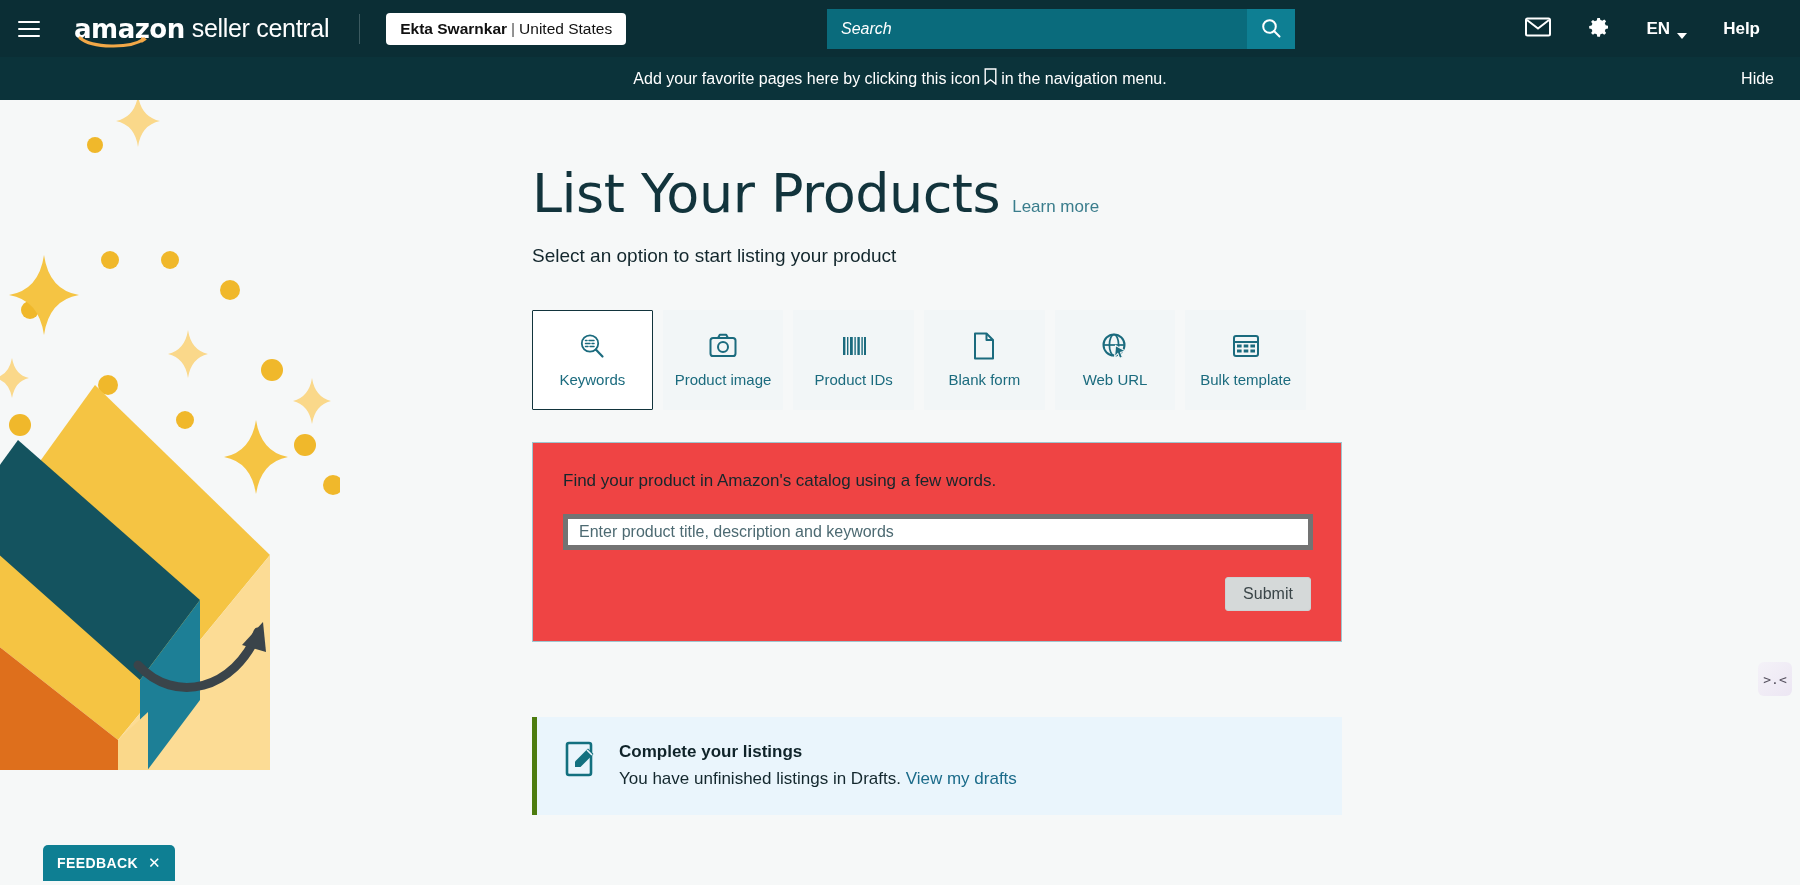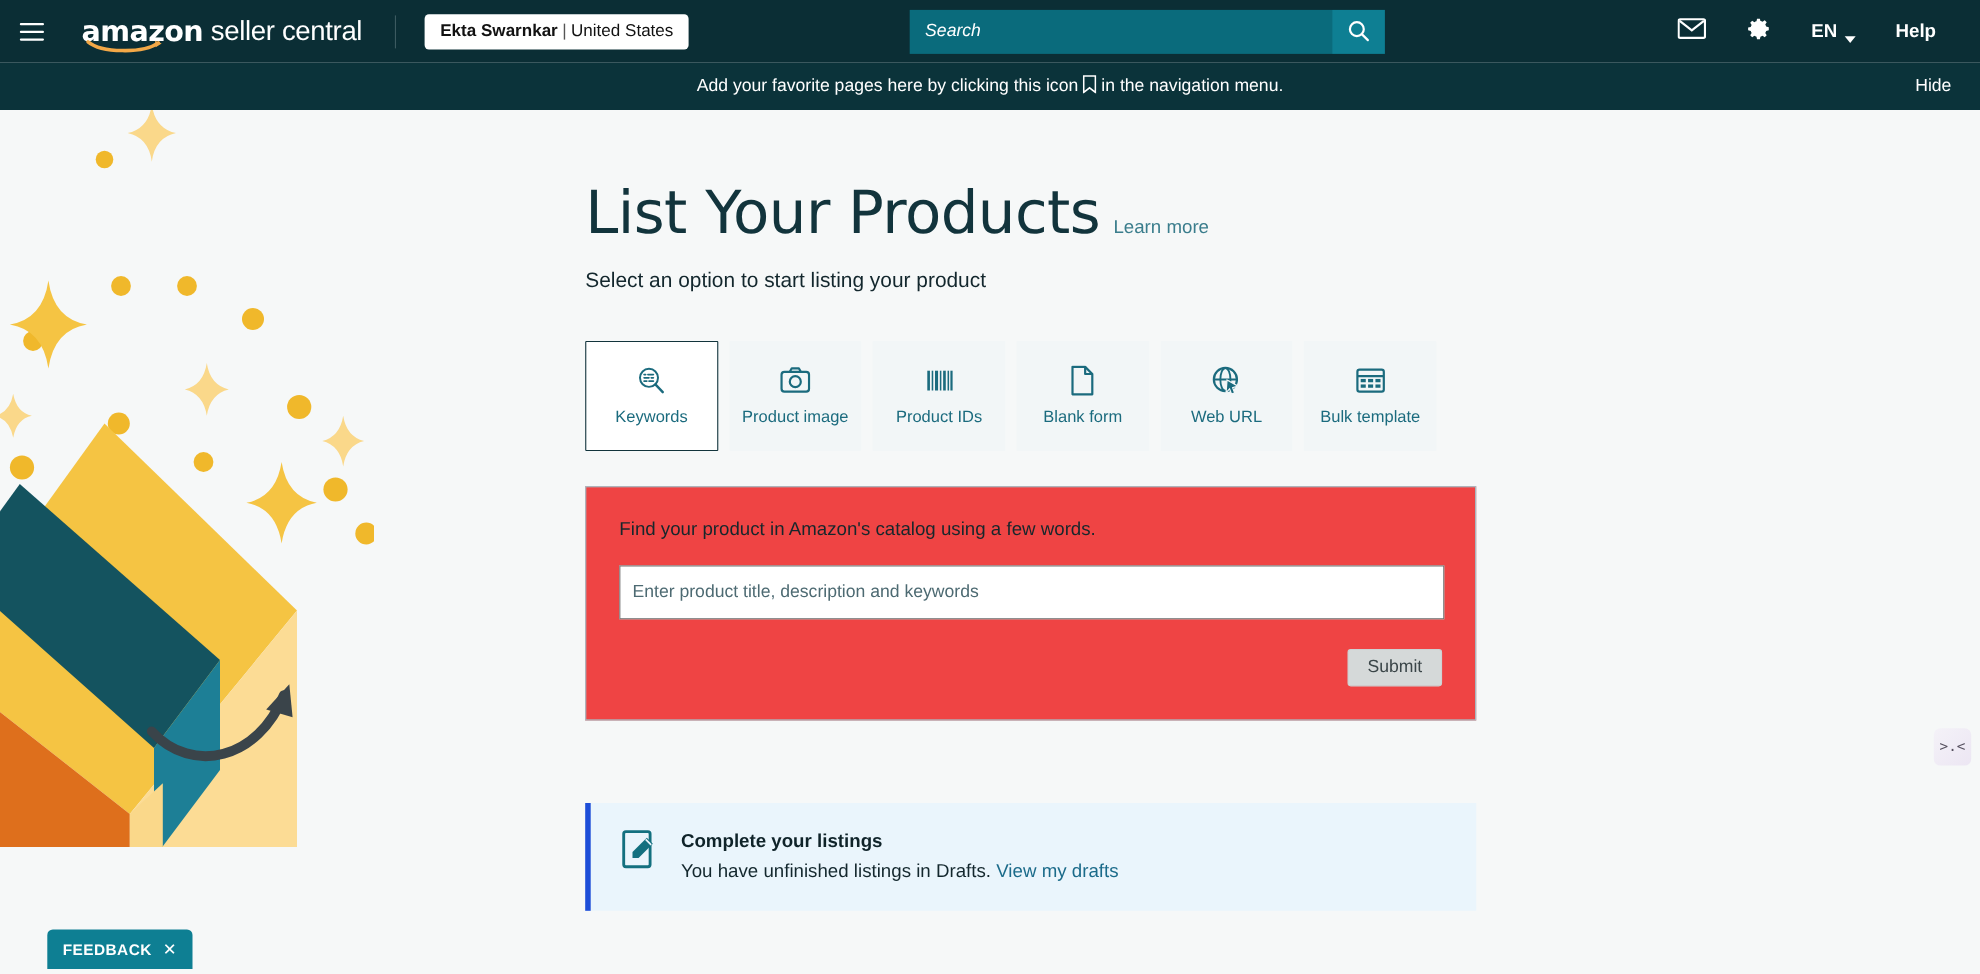--- a/index.html
+++ b/index.html
@@ -39,21 +39,21 @@
     font-size:15.5px; white-space:nowrap; cursor:pointer;
   }
   .account-pill b { font-weight:700; }
   .account-pill span.sep { color:#555; margin:0 4px; font-weight:400; }
   .account-pill span.country { font-weight:400; }
 
   .searchwrap {
     position:absolute; left:827px; top:9px; display:flex; height:40px; cursor:text;
   }
   .searchwrap input {
-    width:384px; height:40px; border:none; outline:none;
+    width:420px; height:40px; border:none; outline:none;
     background:#0a6b7c; color:#fff; font-size:16px; font-style:italic;
     padding:0 14px; font-family:"Liberation Sans", sans-serif;
   }
   .searchwrap input::placeholder { color:#fff; opacity:1; font-style:italic; }
   .searchbtn {
     width:48px; height:40px; background:#0e7f93; border:none; cursor:pointer;
     display:flex; align-items:center; justify-content:center;
   }
 
   .nav-right {
@@ -99,34 +99,34 @@
   .card.selected { background:#fff; border:1px solid #12343c; }
   .card .lbl { font-size:15px; color:#1b6b7e; white-space:nowrap; }
   .card .ico { height:26px; display:flex; align-items:center; }
 
   .panel {
     margin-top:32px; width:810px; background:#ef4444; border:1px solid #9fc6cf;
     padding:28px 30px 30px 30px;
   }
   .panel-desc { font-size:17px; color:#16272c; }
   .kw-input {
-    margin-top:23px; width:750px; height:49px; border:1px solid #737373;
+    margin-top:23px; width:750px; height:36px; border:5px solid #737373;
     background:#fff; padding:0 11px; font-size:16px; color:#13262c;
     font-family:"Liberation Sans", sans-serif; outline:none; display:block;
   }
   .kw-input::placeholder { color:#4d6a72; }
   .submit-row { display:flex; justify-content:flex-end; margin-top:27px; }
   .submit-btn {
     width:86px; height:34px; background:#d5d9d9; border:1px solid #cdd2d3;
     color:#3a4548; font-size:16px; border-radius:3px; cursor:default;
     font-family:"Liberation Sans", sans-serif;
   }
 
   .notice {
-    margin-top:75px; width:810px; background:#eaf5fc; border-left:5px solid #1d4ed8;
+    margin-top:75px; width:810px; background:#eaf5fc; border-left:5px solid #4d7c0f;
     display:flex; align-items:flex-start; gap:20px; padding:24px 24px 26px 28px;
   }
   .notice .txt { padding-top:1px; }
   .notice .h { font-size:17px; font-weight:700; color:#0f2329; }
   .notice .b { margin-top:7px; font-size:17px; color:#13272d; }
   .notice .b a { color:#1b6b8a; text-decoration:none; cursor:pointer; }
 
   
   .feedback {
     position:absolute; left:26px; bottom:4px; background:#0e7f93; color:#fff;

